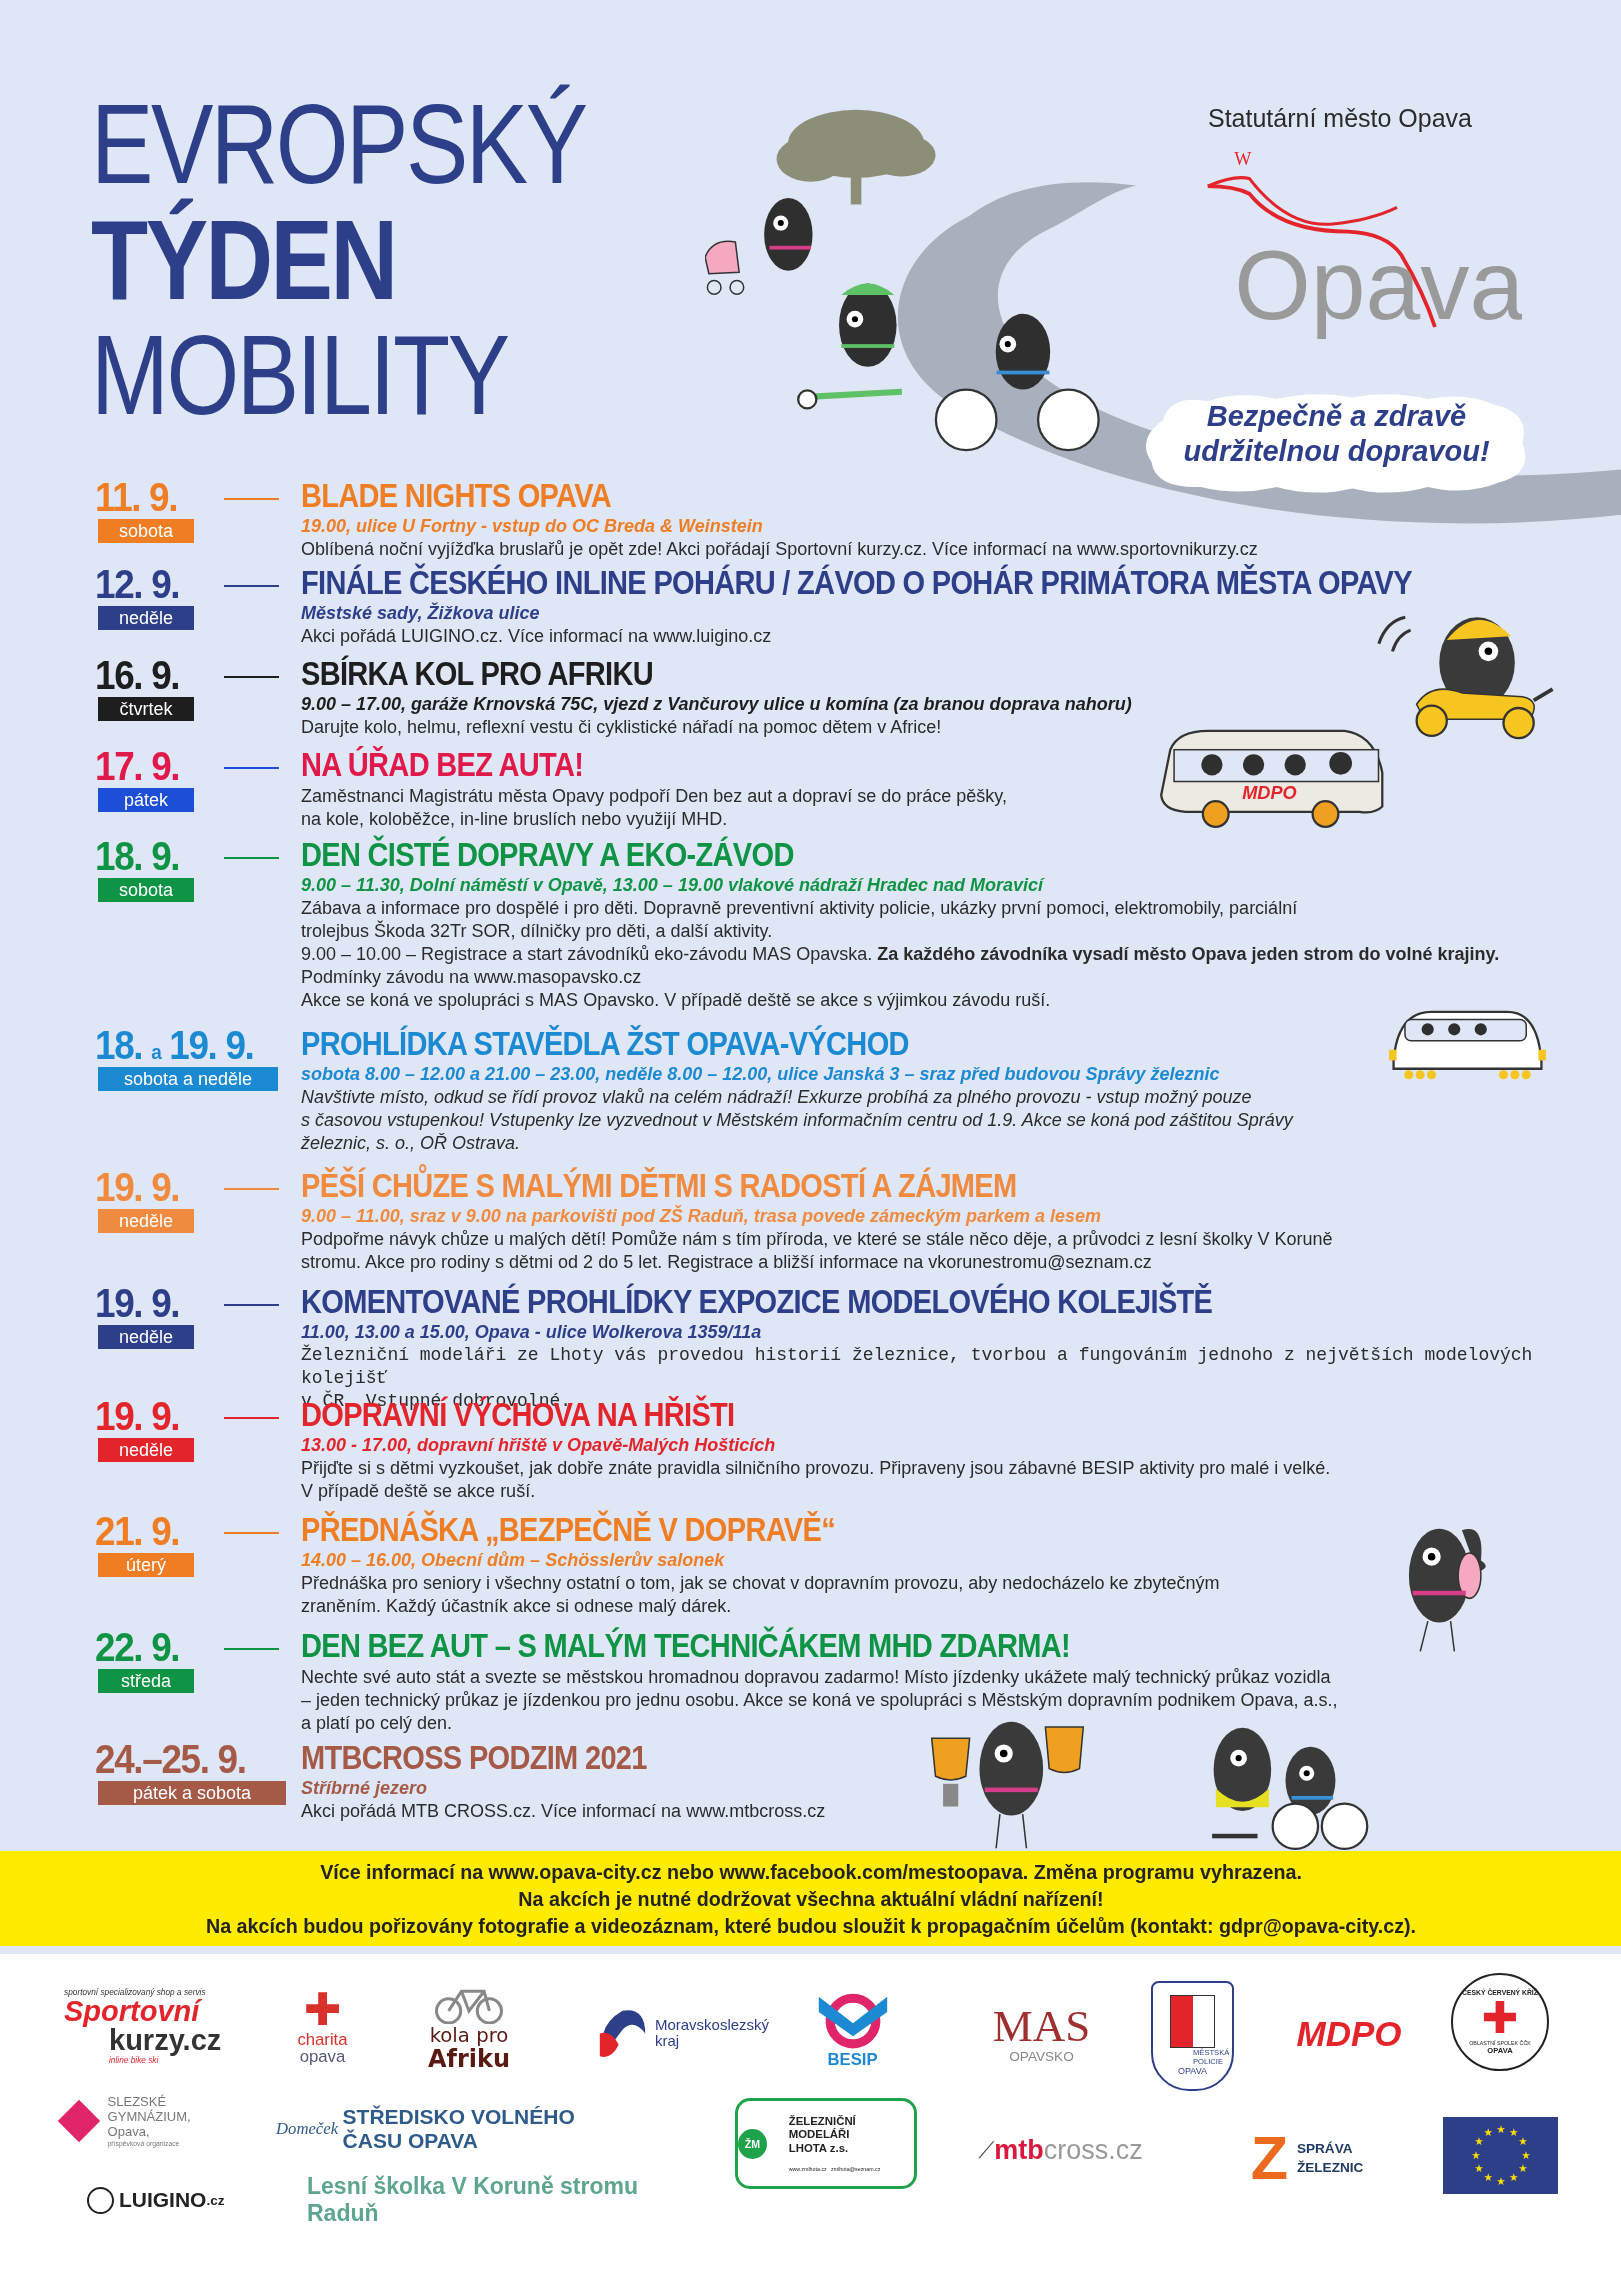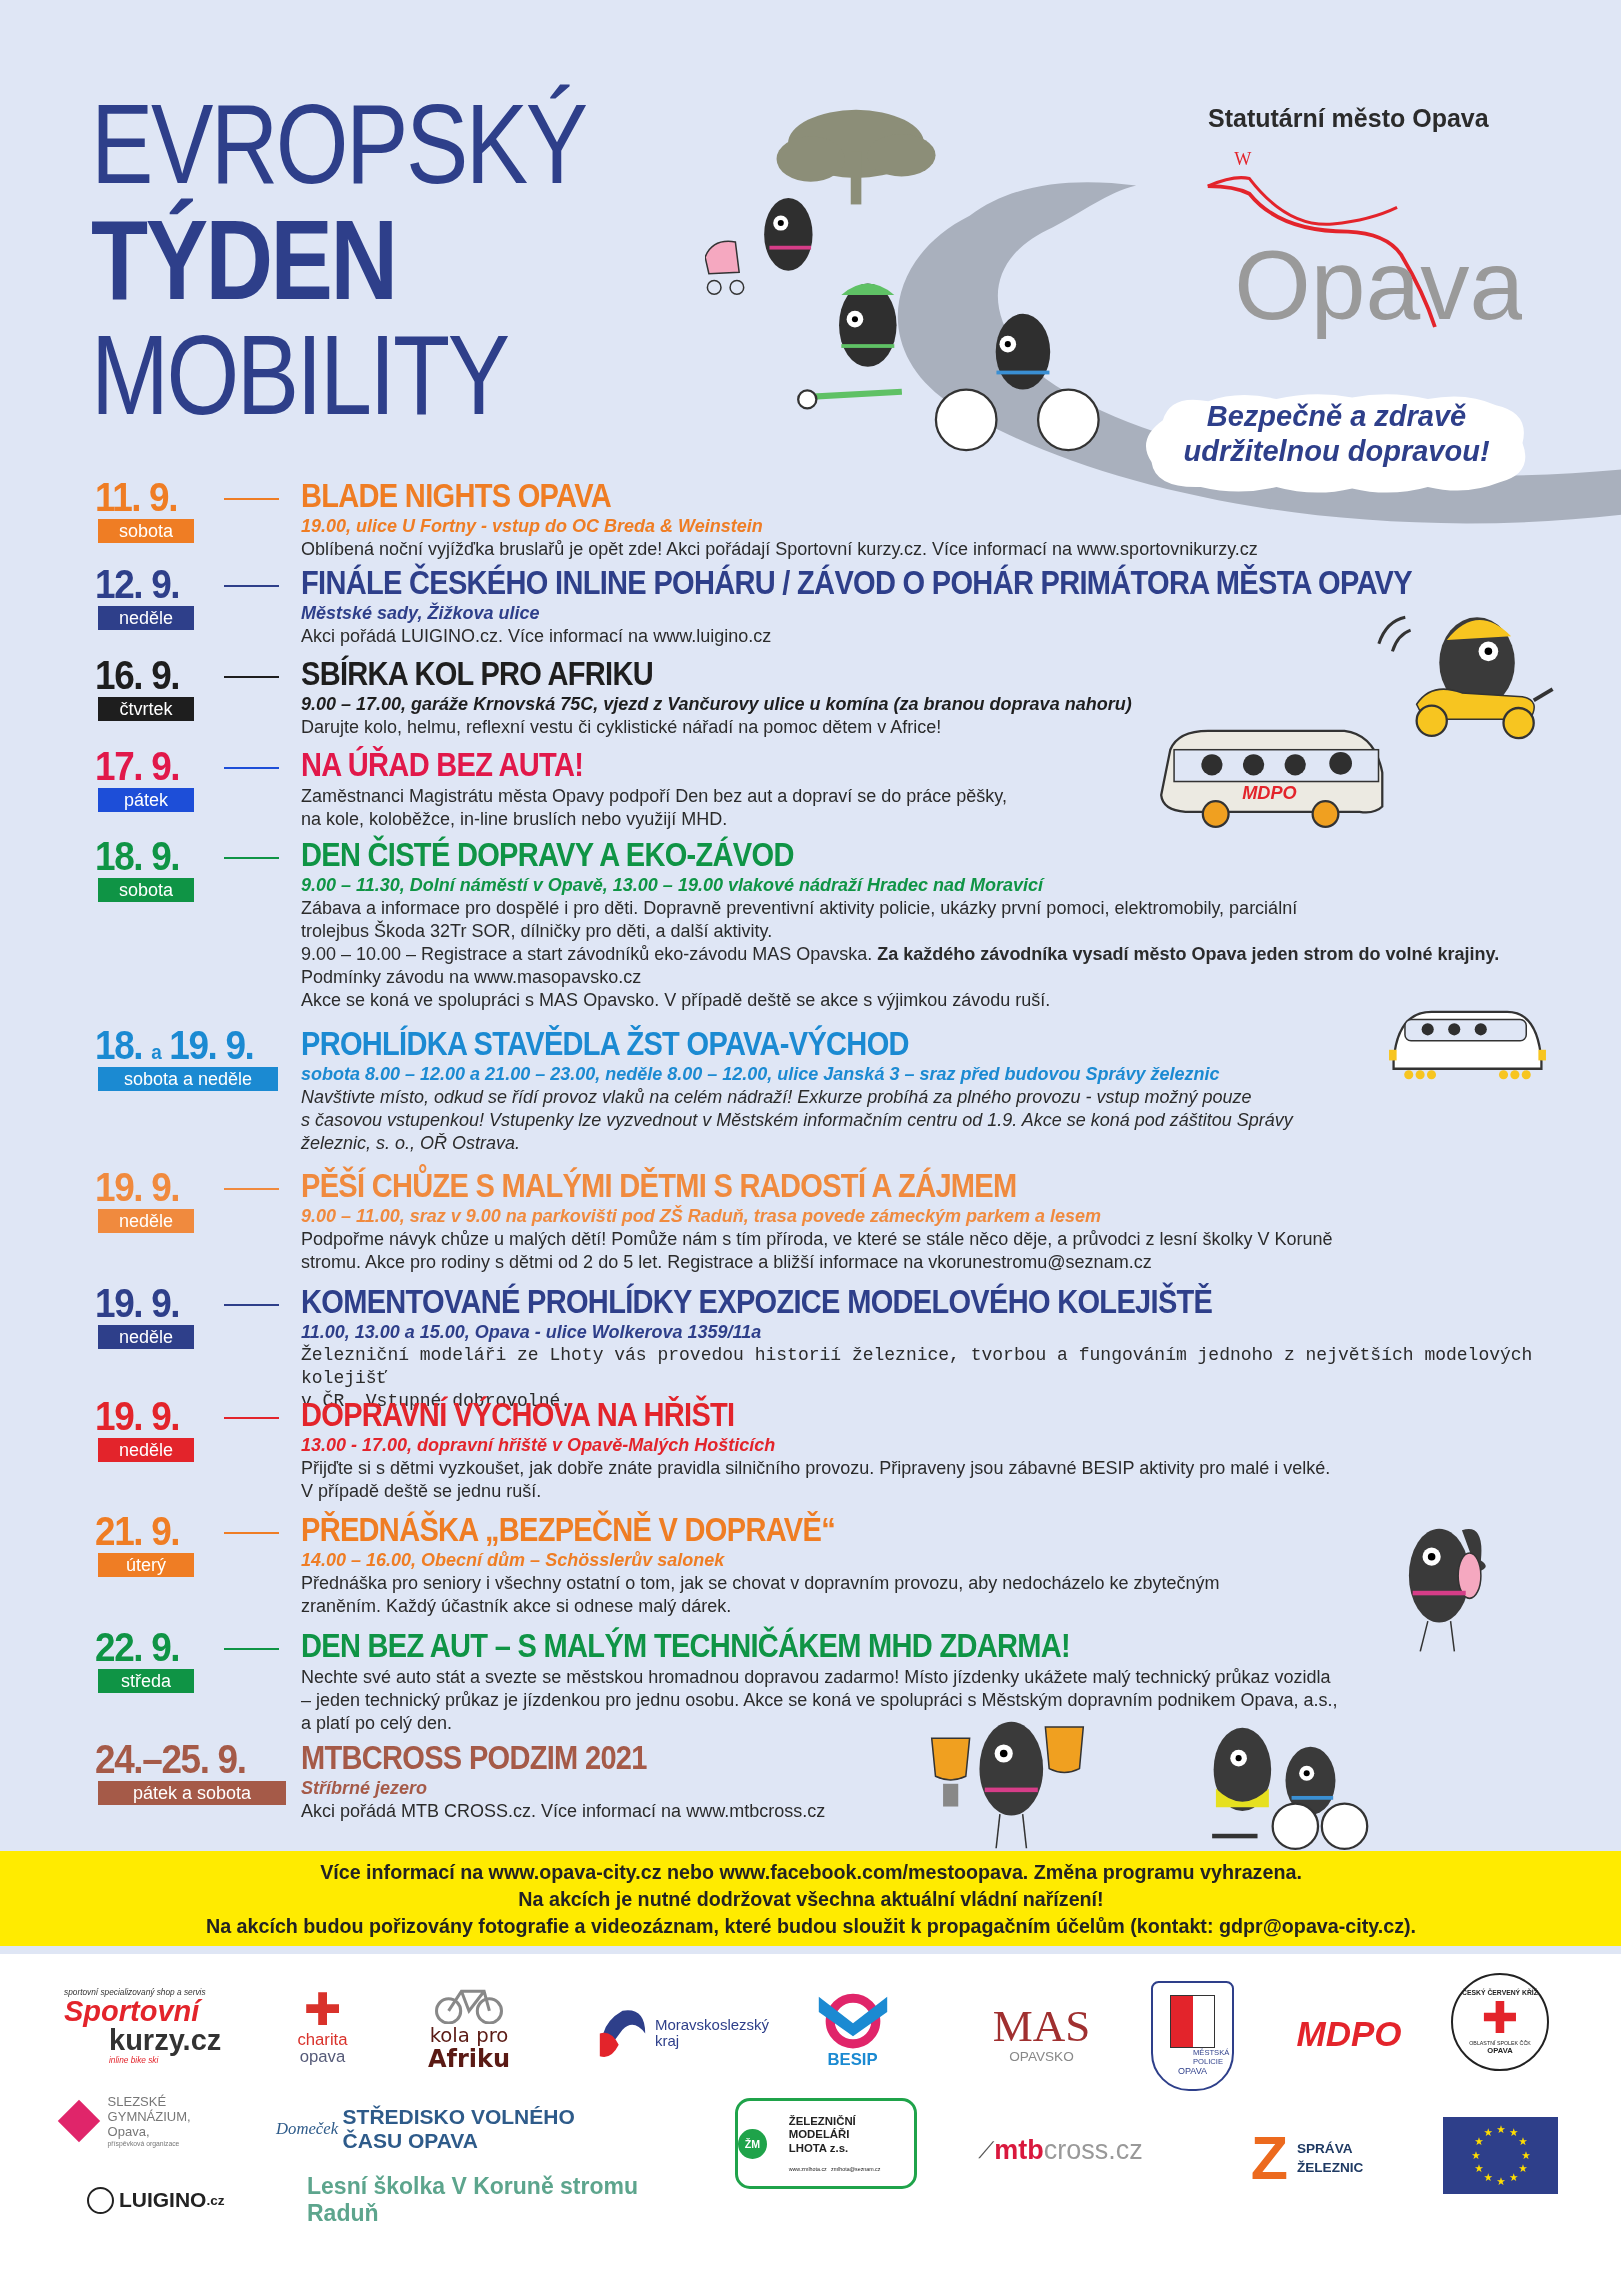--- a/index.html
+++ b/index.html
@@ -9,21 +9,21 @@
 
   
   .title { position: absolute; left: 91px; top: 87px; color: #2e3f8a; font-family: "Liberation Sans", sans-serif; line-height: 1; }
   .title .l1, .title .l3 { display: block; font-size: 114px; font-weight: 400; letter-spacing: -3px; transform: scaleX(0.82); transform-origin: left; }
   .title .l2 { display: block; font-size: 114px; font-weight: 700; letter-spacing: -3px; transform: scaleX(0.82); transform-origin: left; margin: 1.5px 0; }
 
   
   .road { position: absolute; left: 0; top: 0; width: 1622px; height: 530px; pointer-events: none; }
 
   
-  .city-label { position: absolute; left: 1208px; top: 104px; font-size: 25px; font-weight: 700; color: #2b2b2b; }
+  .city-label { position: absolute; left: 1208px; top: 104px; font-size: 25px; font-weight: 400; color: #2b2b2b; }
   .opava-logo { position: absolute; left: 1204px; top: 148px; width: 318px; height: 205px; }
 
   .slogan { position: absolute; left: 1140px; top: 390px; width: 394px; height: 106px; }
   .slogan-text { position: absolute; left: 1151px; top: 399px; width: 371px; text-align: center; font-size: 29px; font-weight: 700; font-style: italic; color: #2e3f8a; line-height: 1.2; }
 
   
   .event { position: absolute; left: 0; width: 1622px; }
   .date { position: absolute; left: 95px; top: 0; font-size: 41px; font-weight: 700; letter-spacing: -1.5px; transform: scaleX(0.9); transform-origin: left; white-space: nowrap; line-height: 1; }
   .date .small-a { font-size: 21px; }
   .dash { position: absolute; left: 224px; top: 20.5px; width: 55px; height: 2.3px; }
@@ -261,21 +261,21 @@
   </div>
 
   <div class="event" style="top:1396px;">
     <div class="date c-red">19. 9.</div>
     <div class="dash b-red"></div>
     <div class="day b-red">neděle</div>
     <div class="ev-title c-red">DOPRAVNÍ VÝCHOVA NA HŘIŠTI</div>
     <div class="ev-sub c-red">13.00 - 17.00, dopravní hřiště v Opavě-Malých Hošticích</div>
     <div class="ev-desc" style="top:61px;">
       <div>Přijďte si s dětmi vyzkoušet, jak dobře znáte pravidla silničního provozu. Připraveny jsou zábavné BESIP aktivity pro malé i velké.</div>
-      <div>V případě deště se jednu ruší.</div>
+      <div>V případě deště se akce ruší.</div>
     </div>
   </div>
 
   <div class="event" style="top:1511px;">
     <div class="date c-orange">21. 9.</div>
     <div class="dash b-orange"></div>
     <div class="day b-orange">úterý</div>
     <div class="ev-title c-orange">PŘEDNÁŠKA „BEZPEČNĚ V DOPRAVĚ“</div>
     <div class="ev-sub c-orange">14.00 – 16.00, Obecní dům – Schösslerův salonek</div>
     <div class="ev-desc" style="top:61px;">

